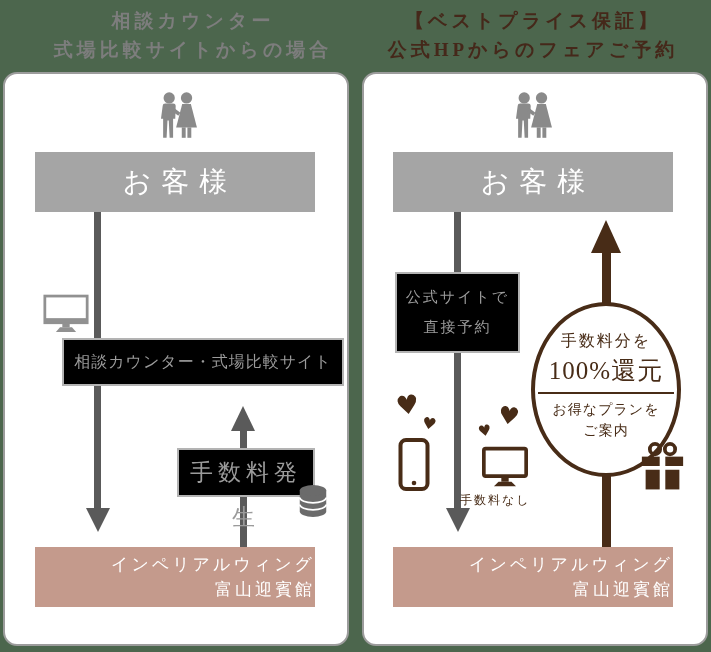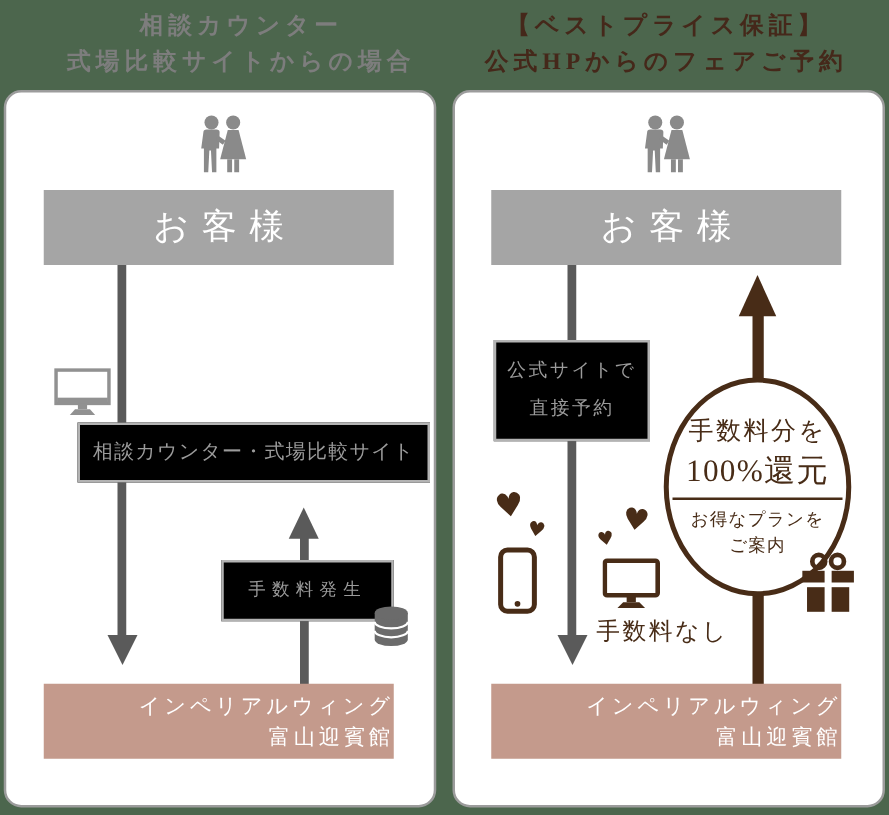--- a/index.html
+++ b/index.html
@@ -55,52 +55,52 @@
   .down-head-r{left:82px;top:434px;}
   .up-head-r{left:227px;top:146px;}
   .up-stem-r{left:238px;top:178px;width:9px;height:296px;}
 
   
   .outline-box{
     position:absolute;background:#000000;border:2px solid #b3b3b3;
     color:#9b9b9b;text-align:center;z-index:2;
   }
   .via-box{left:30px;top:264px;width:278px;height:44px;font-size:16px;line-height:44px;letter-spacing:1px;margin-left:27px;}
-  .fee-box{left:172px;top:374px;width:134px;height:45px;font-size:14px;line-height:45px;letter-spacing:5px;}
+  .fee-box{left:172px;top:374px;width:134px;height:45px;font-size:23px;line-height:45px;letter-spacing:5px;}
   .booking-box{left:31px;top:198px;width:121px;height:69px;font-size:15px;line-height:30px;letter-spacing:2px;padding-top:8px;}
 
   
   .venue-bar{
     position:absolute;left:30px;top:473px;width:280px;height:60px;
     background:#c49a8c;color:#ffffff;text-align:right;
     font-size:17px;line-height:25px;letter-spacing:3px;padding-top:5px;
     box-sizing:border-box;z-index:2;
   }
   .panel.pr .venue-bar{left:29px;}
 
   
   .badge-circle{
     position:absolute;left:167px;top:228px;width:142px;height:142px;
     background:#ffffff;border:4px solid #482c17;border-radius:50%;
     z-index:2;display:flex;flex-direction:column;align-items:center;
     color:#482c17;padding-top:25px;box-sizing:content-box;
   }
-  .badge-l1{font-size:20px;letter-spacing:2px;}
+  .badge-l1{font-size:16px;letter-spacing:2px;}
   .badge-l2{font-size:25px;letter-spacing:1px;margin-top:2px;}
   .badge-divider{width:136px;height:2px;background:#482c17;margin-top:5px;}
   .badge-l3{font-size:14px;letter-spacing:1px;margin-top:7px;text-align:center;}
   .badge-l4{font-size:14px;letter-spacing:1px;margin-top:3px;}
 
   
   .svg-icon{position:absolute;z-index:3;}
   .heart{position:absolute;color:#482c17;z-index:3;line-height:1;font-family:"DejaVu Sans",sans-serif;}
 
   .no-fee{
-    position:absolute;left:96px;top:418px;width:140px;text-align:center;
-    color:#482c17;font-size:19px;letter-spacing:2px;z-index:3;
+    position:absolute;left:96px;top:418px;width:140px;
+    color:#482c17;font-size:12px;letter-spacing:2px;z-index:3;
   }
 </style>
 </head>
 <body>
 
 <div class="page">
 
   <div class="col-header left">
     <div>相談カウンター</div>
     <div>式場比較サイトからの場合</div>

